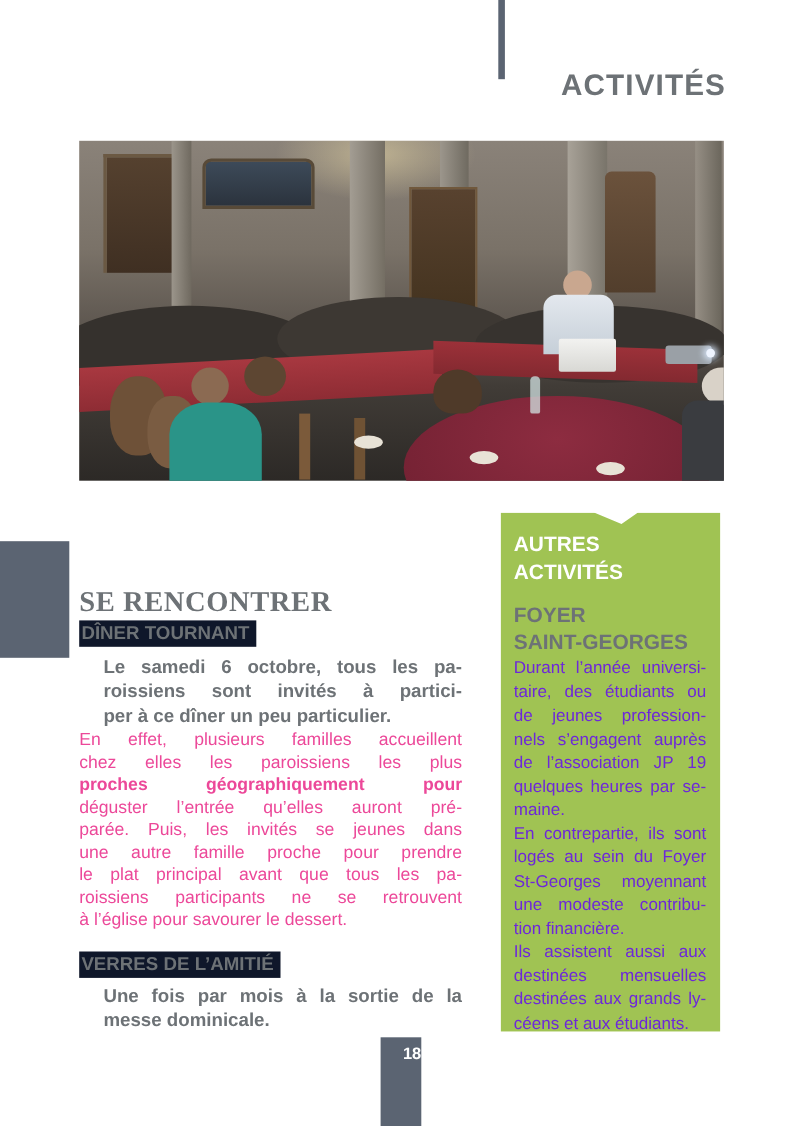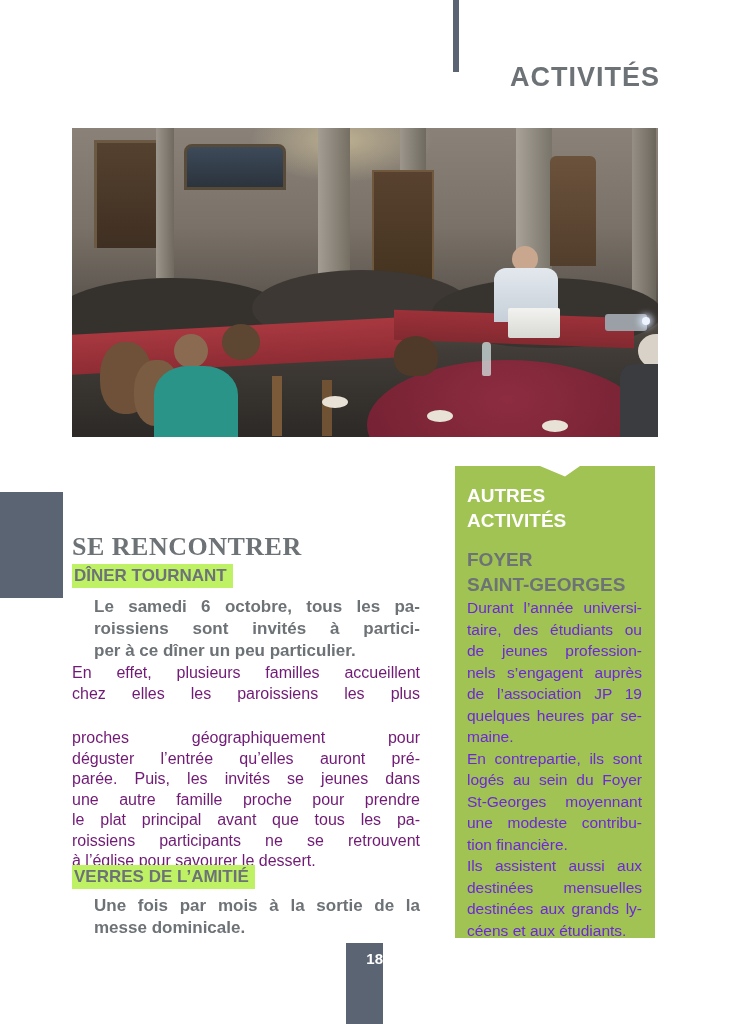--- a/index.html
+++ b/index.html
@@ -52,40 +52,40 @@
   .ph-coat2{left:62px;top:232px;width:46px;height:66px;background:#7a5c42;border-radius:45%;}
   .ph-chair1{left:200px;top:248px;width:10px;height:60px;background:#7b5a3a;}
   .ph-chair2{left:250px;top:252px;width:10px;height:56px;background:#6f5234;}
   .ph-bottle{left:410px;top:214px;width:9px;height:34px;background:rgba(210,225,225,.75);border-radius:4px 4px 2px 2px;}
   
   .left-accent{position:absolute;left:0;top:492px;width:63px;height:106px;background:#5b6472;}
   .h1{
     position:absolute;left:72px;top:515px;font-size:26px;font-weight:bold;color:#6d7276;letter-spacing:.5px;font-family:Liberation Serif, serif;
   }
   .hl{
-    display:inline-block;background:#bef264;color:#6d7276;font-weight:bold;
+    display:inline-block;background:#0f172a;color:#6d7276;font-weight:bold;
     font-size:17px;padding:2px 6px 3px 2px;line-height:19px;
   }
   .hl-diner{position:absolute;left:72px;top:564px;}
   .hl-verres{position:absolute;left:72px;top:865px;}
   .para-intro{
     position:absolute;left:94px;top:596px;width:326px;
     font-size:17px;font-weight:bold;line-height:22px;color:#6d7276;
   }
   .para-body{
     position:absolute;left:72px;top:663px;width:348px;
-    font-size:16px;line-height:20.5px;color:#701a75;
+    font-size:16px;line-height:20.5px;color:#ec4899;
   }
   .para-verres{
     position:absolute;left:94px;top:895px;width:326px;
     font-size:17px;font-weight:bold;line-height:22px;color:#6d7276;
   }
   .jlines > div{text-align:justify;text-align-last:justify;}
   .jlines > div:last-child{text-align-last:left;}
-  .bold{font-weight:normal;margin-top:24px;}
+  .bold{font-weight:bold;}
   
   .sidebar{
     position:absolute;left:455px;top:466px;width:200px;height:472px;
     background:#a0c353;box-sizing:border-box;padding:17px 13px 0 12px;
     clip-path:polygon(0 0,42.5% 0,55% 2.2%,62.5% 0,100% 0,100% 100%,0 100%);
   }
   .sb-kicker{font-size:19px;font-weight:bold;line-height:25px;color:#ffffff;}
   .sb-title{font-size:19px;font-weight:bold;line-height:25px;color:#6d7276;margin-top:14px;}
   .sb-para{font-size:15.5px;line-height:21.5px;color:#6d28d9;}
   .sb-para:first-of-type{margin-top:18px;}

